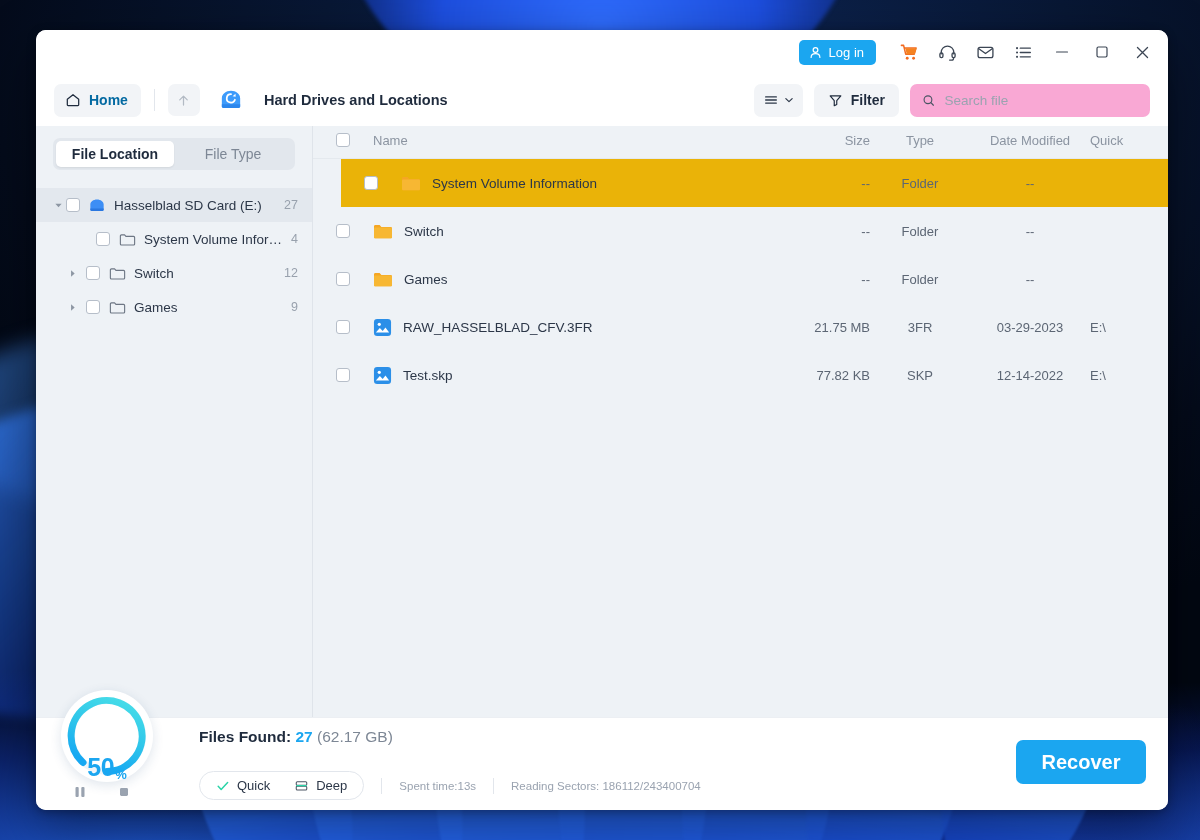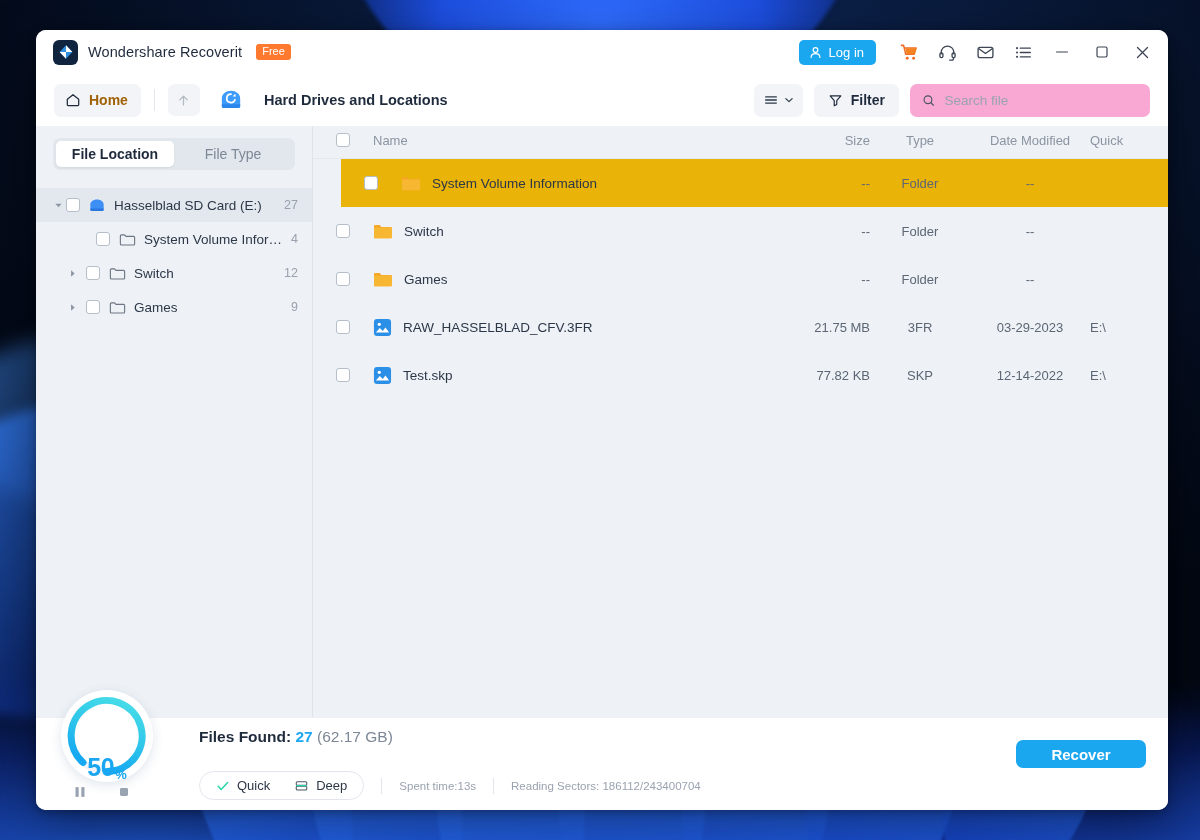--- a/index.html
+++ b/index.html
@@ -92,21 +92,21 @@
 
   
   .toolbar {
     height: 52px; flex: 0 0 52px;
     display: flex; align-items: center; padding: 0 18px 0 18px;
     background: #fff;
   }
   .home-btn {
     display: flex; align-items: center; gap: 8px;
     background: #f2f4f7; border-radius: 7px; height: 33px; padding: 0 13px 0 11px;
-    font-size: 14px; font-weight: bold; color: #a16207; cursor: pointer;
+    font-size: 14px; font-weight: bold; color: #0369a1; cursor: pointer;
   }
   .tb-sep { width: 1px; height: 22px; background: #e2e6ec; margin: 0 13px; }
   .up-btn {
     width: 32px; height: 32px; border-radius: 7px; background: #f2f4f7;
     display: flex; align-items: center; justify-content: center; cursor: pointer;
   }
   .loc { display: flex; align-items: center; gap: 12px; margin-left: 18px; }
   .loc-title { font-size: 14.5px; font-weight: bold; color: #1f2b3d; margin-left: 8px; }
   .tb-spacer { flex: 1; }
   .view-btn {
@@ -225,22 +225,22 @@
     height: 29px; padding: 0 16px; gap: 0;
   }
   .mode { display: flex; align-items: center; gap: 7px; font-size: 13px; color: #2c3748; cursor: pointer; }
   .mode + .mode { margin-left: 24px; }
   .st-sep { width: 1px; height: 16px; background: #e2e6ec; margin: 0 17px; }
   .st-info { font-size: 11.5px; color: #9aa3b0; }
   .st-info + .st-sep + .st-info { margin: 0; }
 
   .recover {
     position: absolute; right: 22px; top: 22px;
-    width: 130px; height: 28px; border-radius: 7px; background: #1ba6f0;
-    color: #fff; font-size: 15px; font-weight: bold;
+    width: 130px; height: 44px; border-radius: 7px; background: #1ba6f0;
+    color: #fff; font-size: 20px; font-weight: bold;
     display: flex; align-items: center; justify-content: center; cursor: pointer;
   }
 </style>
 </head>
 <body>
 
 <div class="wallpaper">
   <div class="wp-glow"></div>
   <div class="wp-swoosh-arc"></div>
   <div class="wp-swoosh-left"></div>
@@ -250,31 +250,20 @@
   <div class="blade" style="left:430px;  transform:rotate(-4deg)  scaleY(1);   opacity:.95;"></div>
   <div class="blade" style="left:560px;  transform:rotate(2deg)   scaleY(.92); opacity:.9;"></div>
   <div class="blade" style="left:690px;  transform:rotate(7deg)   scaleY(.88); opacity:.85;"></div>
   <div class="blade" style="left:820px;  transform:rotate(12deg)  scaleY(.8);  opacity:.8;"></div>
   <div class="blade" style="left:960px;  transform:rotate(17deg)  scaleY(.72); opacity:.72;"></div>
 </div>
 
 <div class="window">
 
   <div class="titlebar">
-    <div class="brand">
-      <div class="logo">
-        <svg width="16" height="16" viewBox="0 0 16 16">
-          <path d="M8 1.3 L14.4 8 L8 14.7 L1.6 8 Z" fill="#2f8fe0"></path>
-          <path d="M8 1.3 L14.4 8 L8 8 Z" fill="#ffffff"></path>
-          <path d="M1.6 8 L8 8 L8 14.7 Z" fill="#ffffff"></path>
-        </svg>
-      </div>
-      <div class="brand-name">Wondershare Recoverit</div>
-      <div class="badge-free">Free</div>
-    </div>
 
     <div class="tb-right">
       <div class="login-btn">
         <svg width="13" height="13" viewBox="0 0 16 16">
           <circle cx="8" cy="5" r="2.9" fill="none" stroke="#fff" stroke-width="1.5"></circle>
           <path d="M2.6 14c0-3 2.4-4.6 5.4-4.6S13.4 11 13.4 14" fill="none" stroke="#fff" stroke-width="1.5" stroke-linecap="round"></path>
         </svg>
         <span>Log in</span>
       </div>
 

